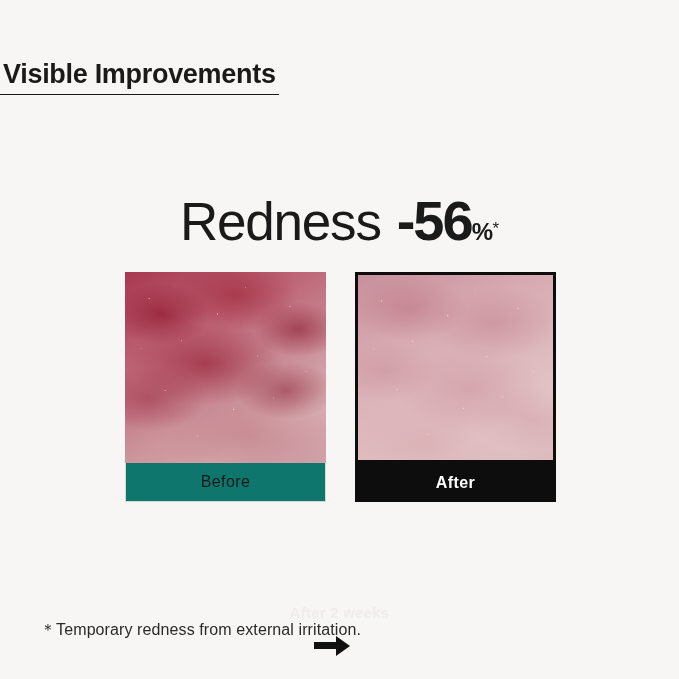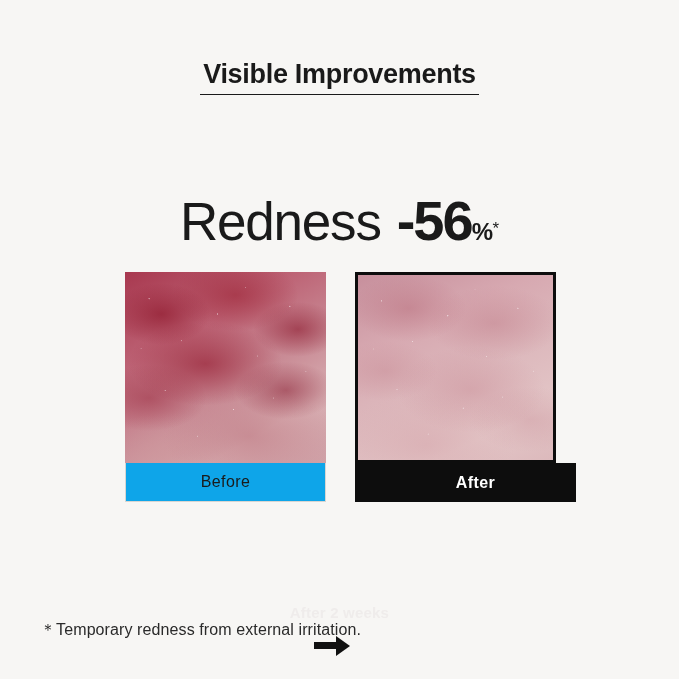--- a/index.html
+++ b/index.html
@@ -19,21 +19,21 @@
     inset: 0;
     background: #f7f6f4;
   }
 
   
   .headline {
     position: absolute;
     top: 56px;
     left: 0;
     width: 679px;
-    text-align: center;
+    text-align: left;
     color: #1a1a1a;
   }
   .headline-line {
     display: block;
     font-size: 27px;
     font-weight: 700;
     letter-spacing: -0.3px;
     line-height: 1.38;
   }
   .headline-line span.u {
@@ -156,35 +156,34 @@
 
   .caption {
     height: 38px;
     display: flex;
     align-items: center;
     justify-content: center;
     font-size: 16px;
     letter-spacing: 0.4px;
   }
   .caption-before {
-    background: #0ea5e9;
+    background: #0f766e;
     color: #1a1a1a;
     border: 1px solid #d8d6d2;
     border-top: none;
     box-sizing: border-box;
     width: 201px;
     height: 39px;
   }
   .caption-after {
     background: #0d0d0d;
     color: #ffffff;
     font-weight: 700;
     width: 201px;
     height: 39px;
-    padding-left: 20px;
   }
 
   
   .arrow {
     position: absolute;
     left: 314px;
     top: 364px;
     width: 36px;
     height: 20px;
   }

